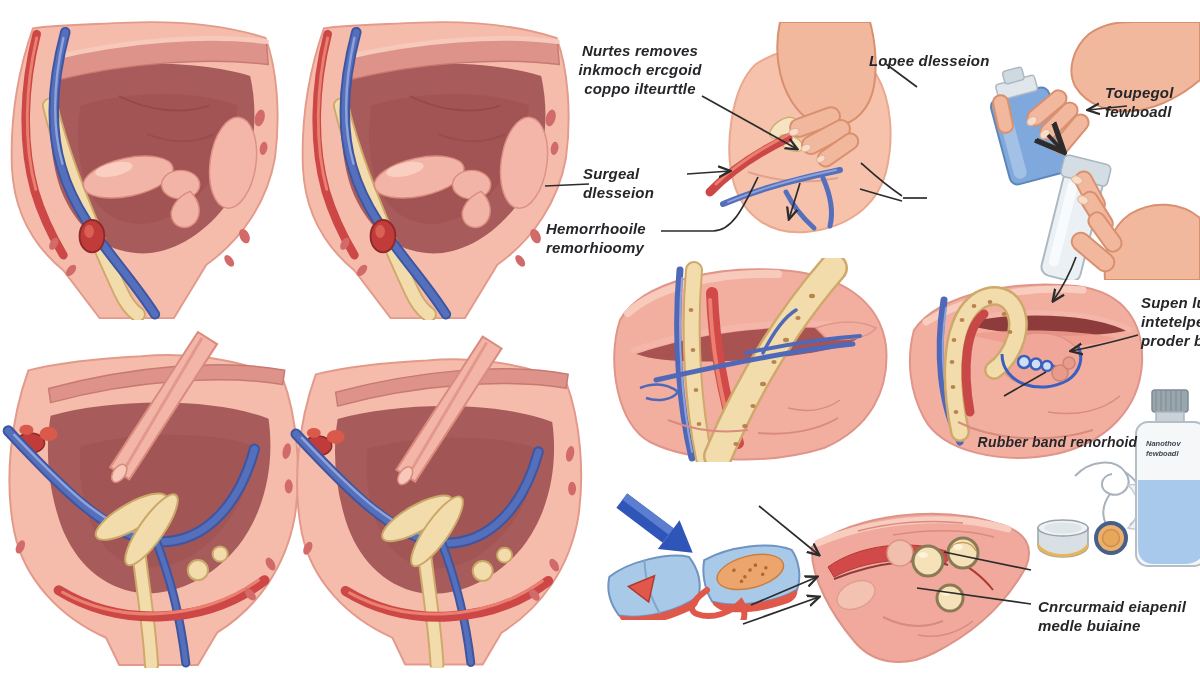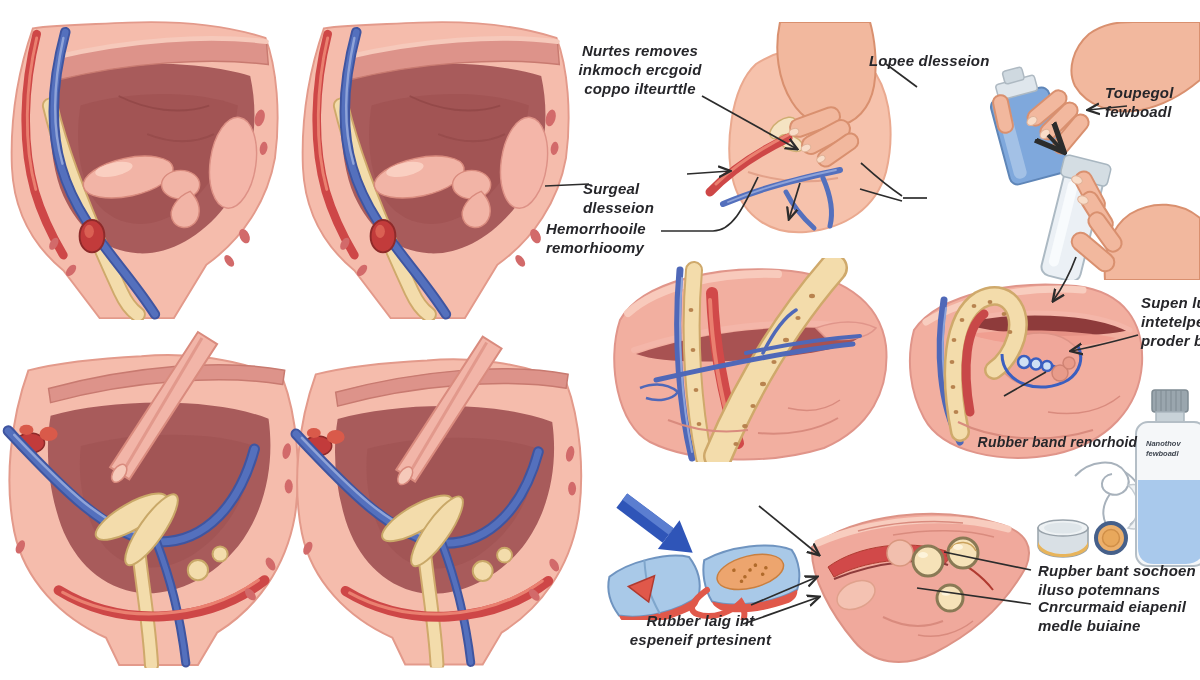--- a/index.html
+++ b/index.html
@@ -352,21 +352,21 @@
 
   <div class="lbl" style="left:869px;top:52px">
     <div>Lopee dlesseion</div>
   </div>
 
   <div class="lbl" style="left:1105px;top:84px">
     <div>Toupegol</div>
     <div>fewboadl</div>
   </div>
 
-  <div class="lbl" style="left:583px;top:180px">
+  <div class="lbl" style="left:583px;top:165px">
     <div>Surgeal</div>
     <div>dlesseion</div>
   </div>
 
   <div class="lbl" style="left:546px;top:220px">
     <div>Hemorrhooile</div>
     <div>remorhioomy</div>
   </div>
 
 
@@ -374,28 +374,20 @@
     <div>Supen lu</div>
     <div>intetelpet</div>
     <div>proder bo</div>
   </div>
 
   <div class="lbl ctr big" style="left:950px;top:434px;width:215px">
     <div>Rubber band renorhoid</div>
   </div>
 
 
-  <div class="lbl ctr" style="left:618px;top:612px;width:165px">
-    <div>Rubber laig int</div>
-    <div>espeneif prtesinent</div>
-  </div>
-
-  <div class="lbl" style="left:1038px;top:562px">
-    <div>Rupber bant sochoen</div>
-    <div>iluso potemnans</div>
-  </div>
+
 
   <div class="lbl" style="left:1038px;top:598px">
     <div>Cnrcurmaid eiapenil</div>
     <div>medle buiaine</div>
   </div>
 
 </div>
 
 </body></html>

